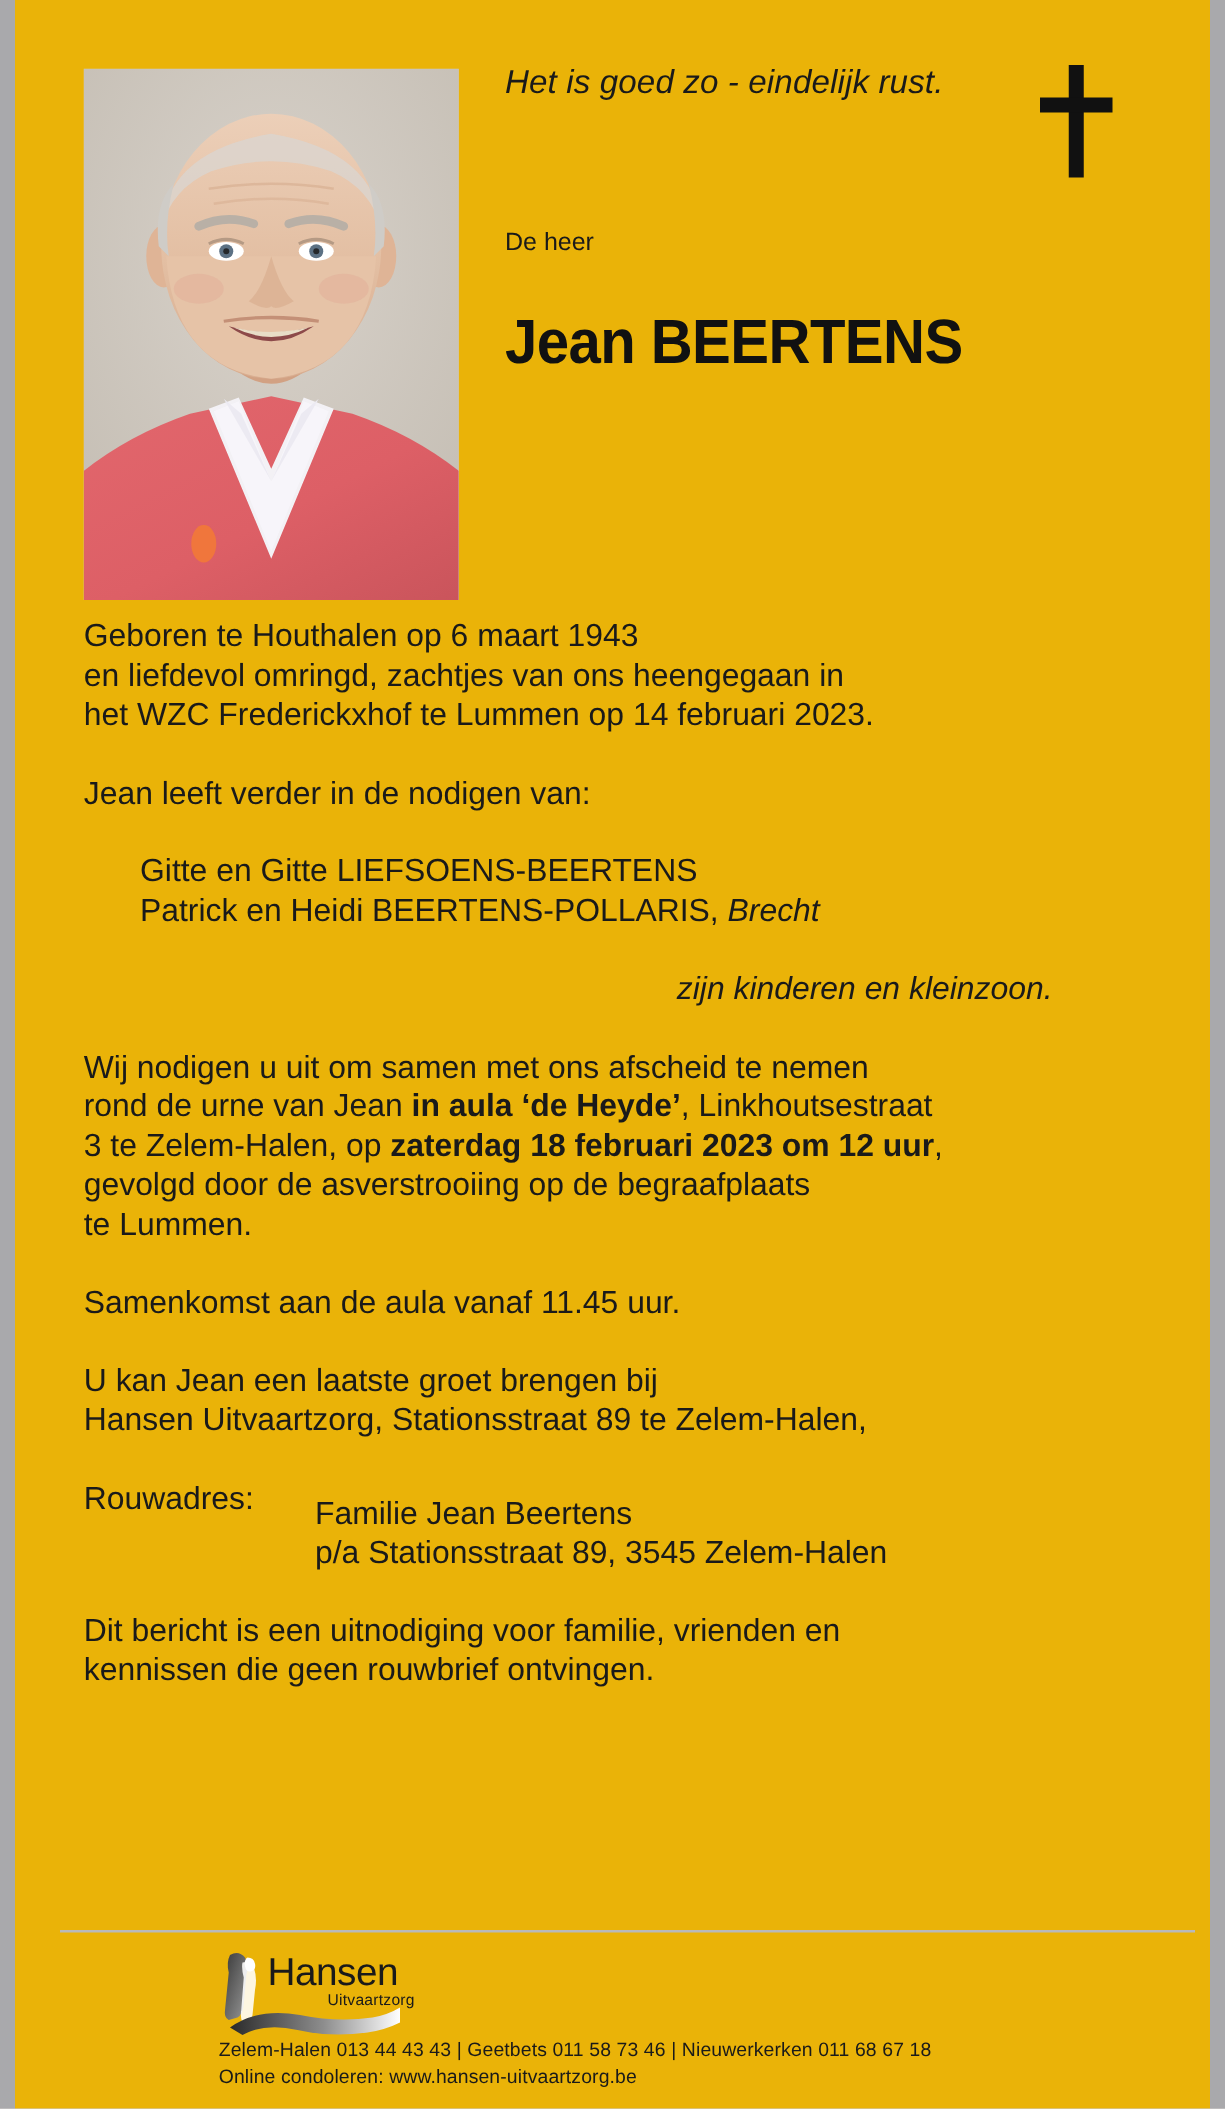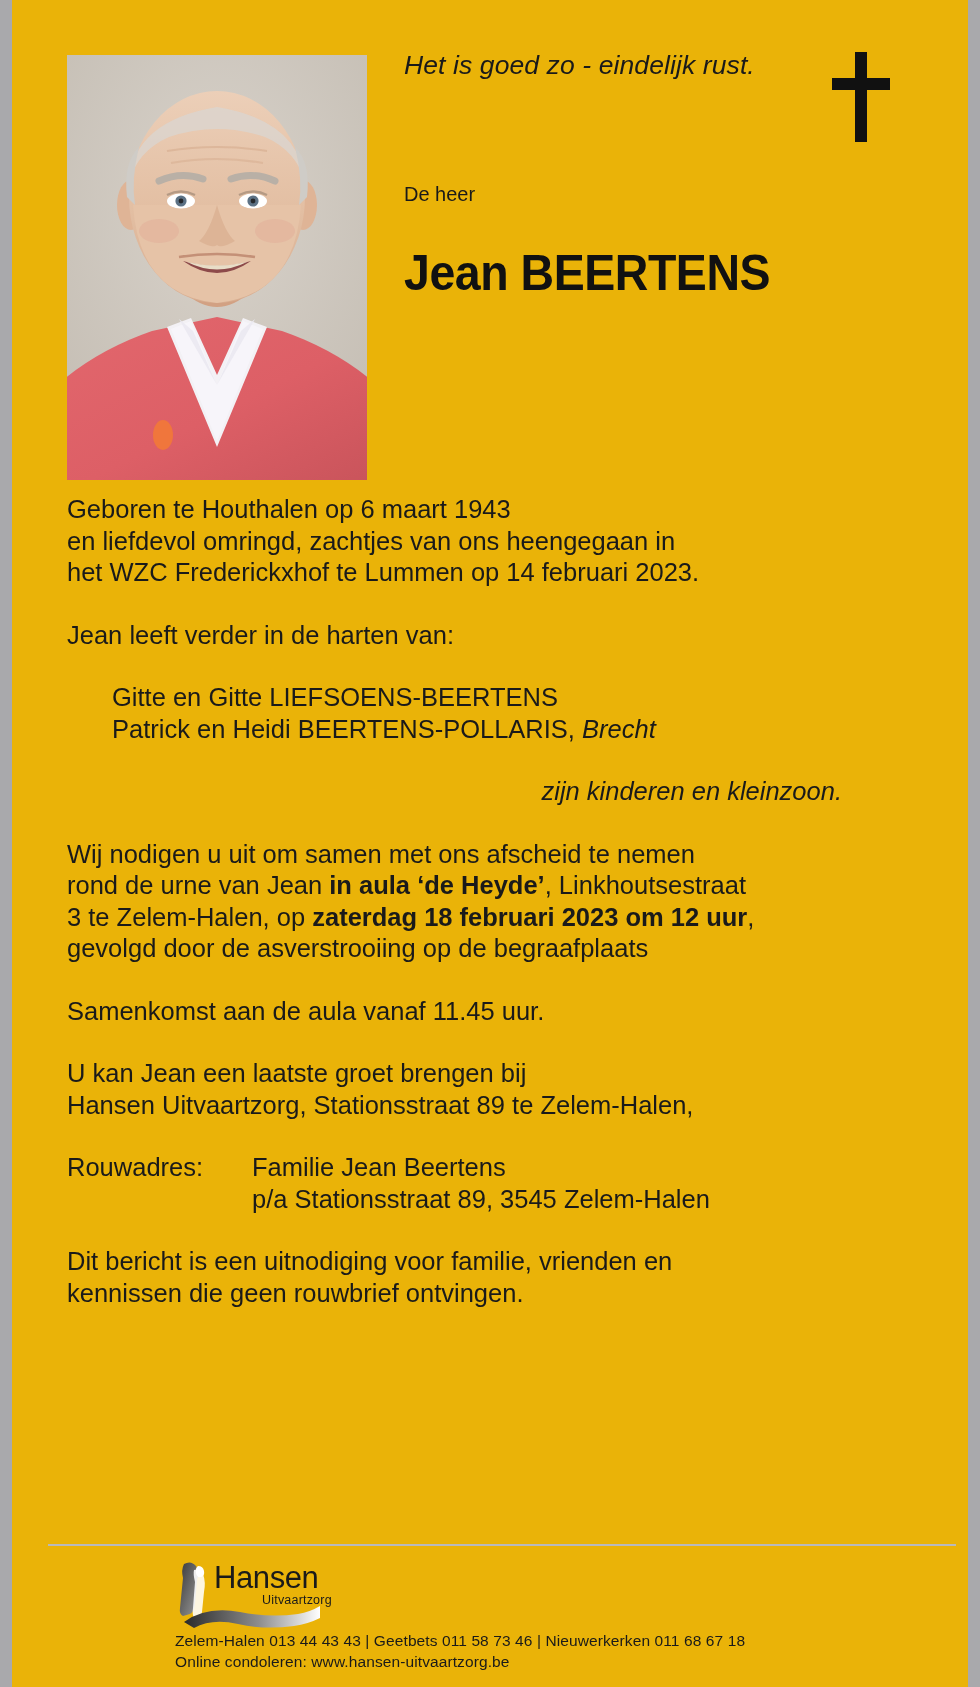--- a/index.html
+++ b/index.html
@@ -88,21 +88,21 @@
   }
   .body p { margin:0; }
   .body .gap { height:31px; }
   .indent { padding-left:45px; }
   .right-it { text-align:right; font-style:italic; padding-right:55px; }
   .it { font-style:italic; }
   b { font-weight:bold; }
 
   .rouw-row { display:flex; }
   .rouw-label { width:185px; flex:0 0 185px; }
-  .rouw-val { flex:1; }
+  .rouw-val { flex:1;margin-top:12px; }
 
   
   .foot-rule {
     position:absolute;
     left:36px; top:1544px;
     width:908px; height:2px;
     background:#b9b9bc;
   }
   .logo-wrap {
     position:absolute;
@@ -211,37 +211,38 @@
     </div>
 
     <div class="body">
 
       <p>Geboren te Houthalen op 6 maart 1943</p>
       <p>en liefdevol omringd, zachtjes van ons heengegaan in</p>
       <p>het WZC Frederickxhof te Lummen op 14 februari 2023.</p>
 
       <div class="gap"></div>
 
-      <p>Jean leeft verder in de harten van:</p>
+      <p>Jean leeft verder in de nodigen van:</p>
 
       <div class="gap"></div>
 
       <p class="indent"><span>Gitte en Gitte LIEFSOENS-BEERTENS</span></p>
       <p class="indent"><span>Patrick en Heidi BEERTENS-POLLARIS, </span><span class="it">Brecht</span></p>
 
       <div class="gap"></div>
 
       <p class="right-it">zijn kinderen en kleinzoon.</p>
 
       <div class="gap"></div>
 
       <p>Wij nodigen u uit om samen met ons afscheid te nemen</p>
       <p><span>rond de urne van Jean </span><b>in aula ‘de Heyde’</b><span>, Linkhoutsestraat</span></p>
       <p><span>3 te Zelem-Halen, op </span><b>zaterdag 18 februari 2023 om 12 uur</b><span>,</span></p>
       <p>gevolgd door de asverstrooiing op de begraafplaats</p>
+      <p>te Lummen.</p>
 
       <div class="gap"></div>
 
       <p>Samenkomst aan de aula vanaf 11.45 uur.</p>
 
       <div class="gap"></div>
 
       <p>U kan Jean een laatste groet brengen bij</p>
       <p>Hansen Uitvaartzorg, Stationsstraat 89 te Zelem-Halen,</p>
 

